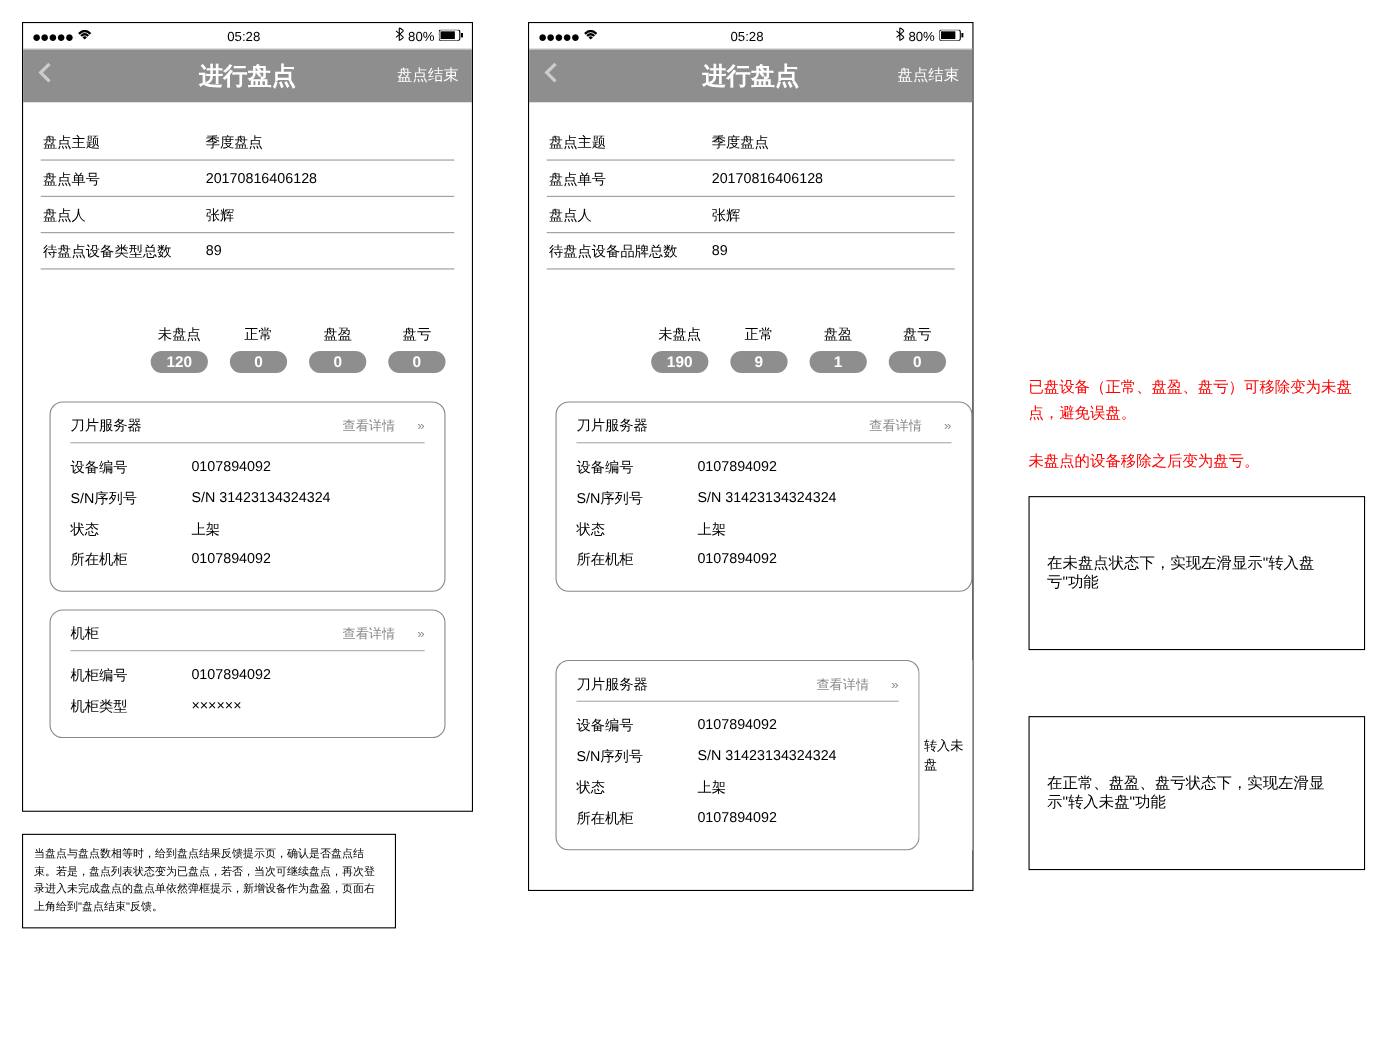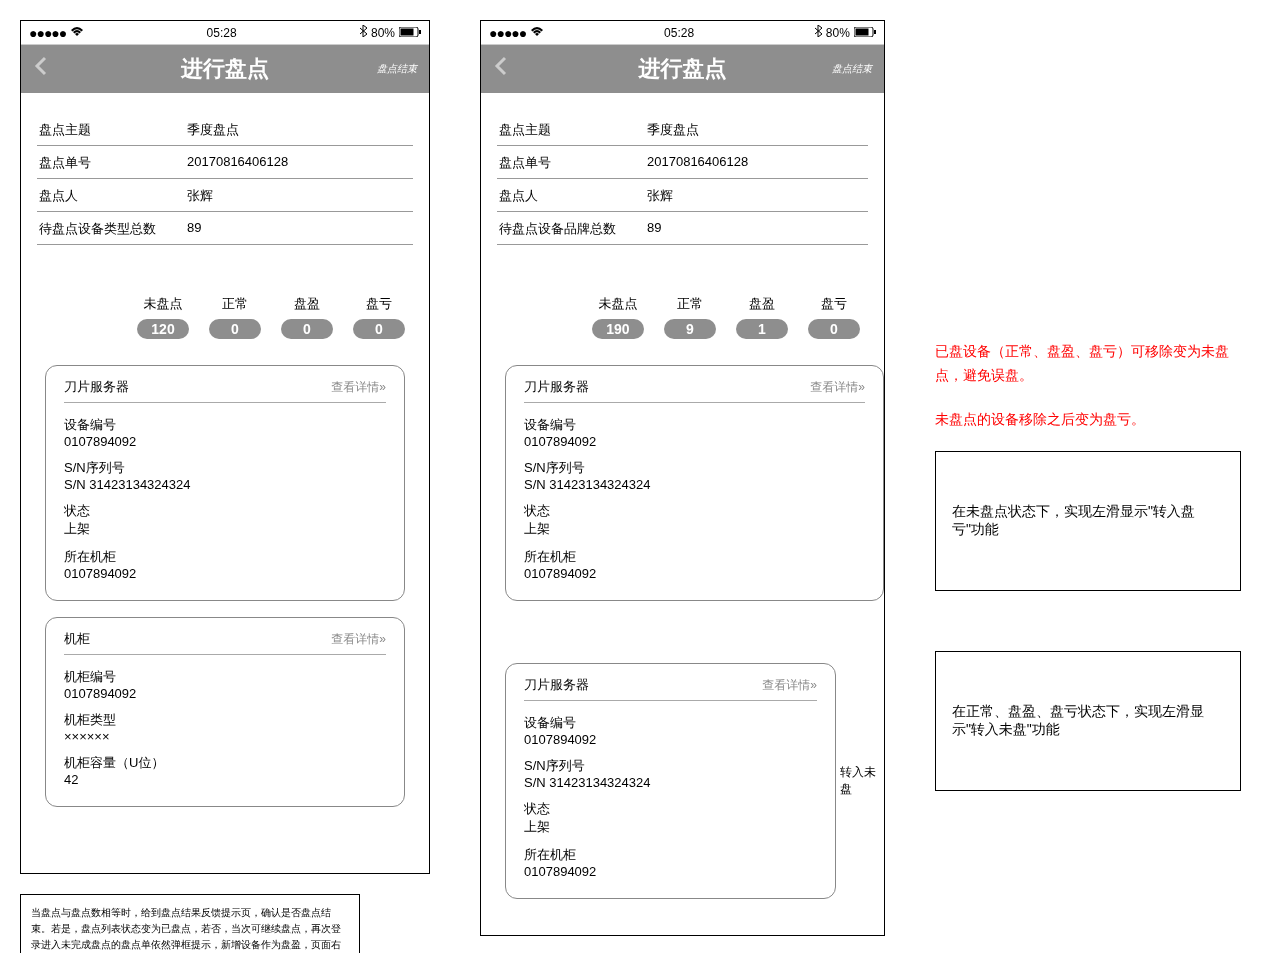--- a/index.html
+++ b/index.html
@@ -45,22 +45,21 @@
     .title {
       position: absolute;
       left: 0; right: 0;
       text-align: center;
       font-size: 22px;
       font-weight: bold;
       pointer-events: none;
     }
     .header-right {
       margin-left: auto;
-      font-size: 10px;
-      font-style: italic;
+      font-size: 14px;
     }
 
     .form-area { padding: 20px 16px 10px; }
     .form-row {
       display: flex;
       border-bottom: 1px solid #999;
       padding: 8px 0 6px;
       font-size: 13px;
     }
     .form-label { width: 150px; padding-left: 2px; }
@@ -93,22 +92,22 @@
     }
     .card-head {
       display: flex;
       justify-content: space-between;
       align-items: center;
       border-bottom: 1px solid #aaa;
       padding-bottom: 6px;
       margin-bottom: 8px;
     }
     .card-title { font-size: 13px; }
-    .detail-link { font-size: 12px; color: #888; display: flex; align-items: center; gap: 0; text-align: center; }
-    .card-row { display: flex; font-size: 13px; padding: 5px 0; flex-direction: column; }
+    .detail-link { font-size: 12px; color: #888; display: flex; align-items: center; gap: 20px; text-align: center; }
+    .card-row { display: flex; font-size: 13px; padding: 5px 0; }
     .card-row .clabel { width: 110px; }
 
     .swipe-wrap {
       display: flex;
       align-items: stretch;
       margin: 16px 0 16px 24px;
     }
     .swipe-wrap .card { margin: 0; flex: 1; }
     .swipe-action {
       width: 48px;
@@ -262,24 +261,20 @@
           </div>
         </div>
         <div class="card-row">
             <div class="clabel">机柜编号</div>
             <div>0107894092</div>
           </div>
         <div class="card-row">
             <div class="clabel">机柜类型</div>
             <div>××××××</div>
           </div>
-        <div class="card-row">
-            <div class="clabel">机柜容量（U位）</div>
-            <div>42</div>
-          </div>
       </div>
 
       <div style="height:50px"></div>
     </div>
 
     <div class="bottom-note">当盘点与盘点数相等时，给到盘点结果反馈提示页，确认是否盘点结束。若是，盘点列表状态变为已盘点，若否，当次可继续盘点，再次登录进入未完成盘点的盘点单依然弹框提示，新增设备作为盘盈，页面右上角给到"盘点结束"反馈。</div>
   </div>
 
   <div class="phone">
     <div class="status-bar">

